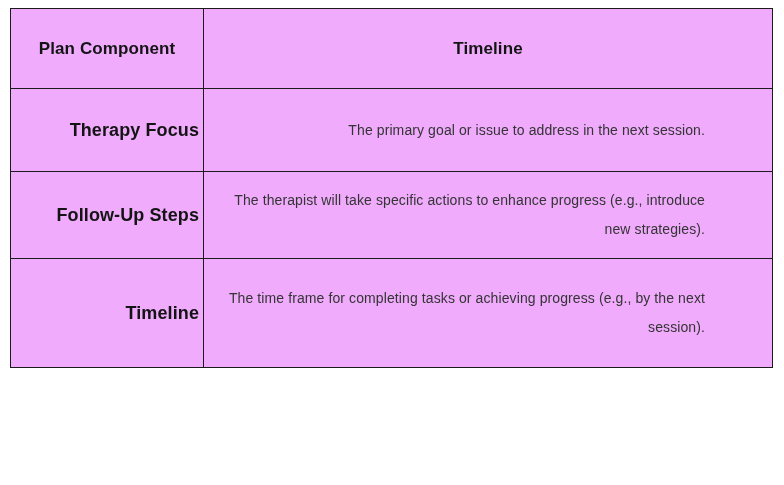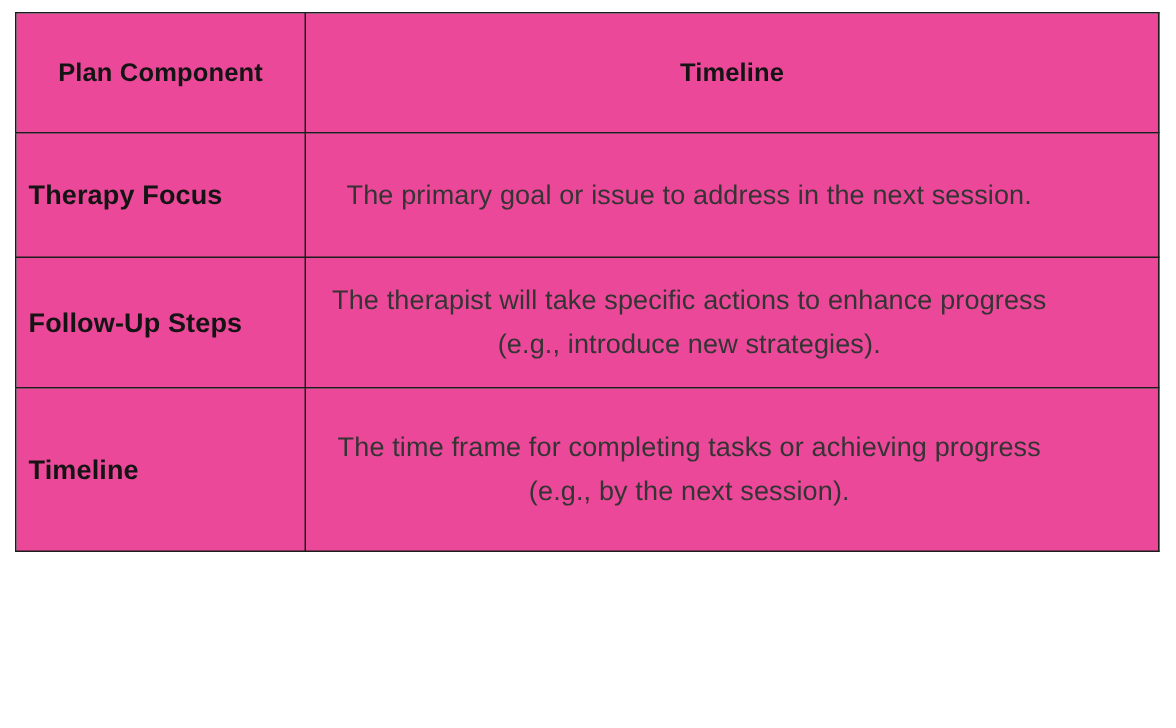--- a/index.html
+++ b/index.html
@@ -23,21 +23,21 @@
     top: 8px;
     width: 762px;
     border-collapse: collapse;
     table-layout: fixed;
     background: #ffffff;
   }
   table.plan-table th,
   table.plan-table td {
     border: 1.5px solid #1c1c1c;
     vertical-align: middle;
-    background: #ec4899;
+    background: #f0abfc;
   }
   col.col-component { width: 193px; }
   col.col-details   { width: 569px; }
 
   tr.header-row { height: 80px; }
   tr.row-1 { height: 83px; }
   tr.row-2 { height: 85px; }
   tr.row-3 { height: 87px; }
   tr.row-4 { height: 109px; margin-left: 39px; }
 
@@ -45,30 +45,30 @@
     font-size: 17px;
     font-weight: bold;
     color: #141414;
     text-align: center;
     letter-spacing: 0.1px;
   }
   td.component-cell {
     font-size: 18px;
     font-weight: bold;
     color: #141414;
-    text-align: left;
+    text-align: right;
     padding-left: 8px;
     padding-right: 4px;
     letter-spacing: 0.1px;
   }
   td.details-cell {
-    font-size: 18px;
+    font-size: 14px;
     font-weight: normal;
     color: #343434;
-    text-align: center;
+    text-align: right;
     padding-left: 10px;
     padding-right: 67px;
     line-height: 29px;
     letter-spacing: 0.1px;
   }
 </style>
 </head>
 <body>
 
 <div class="stage">

